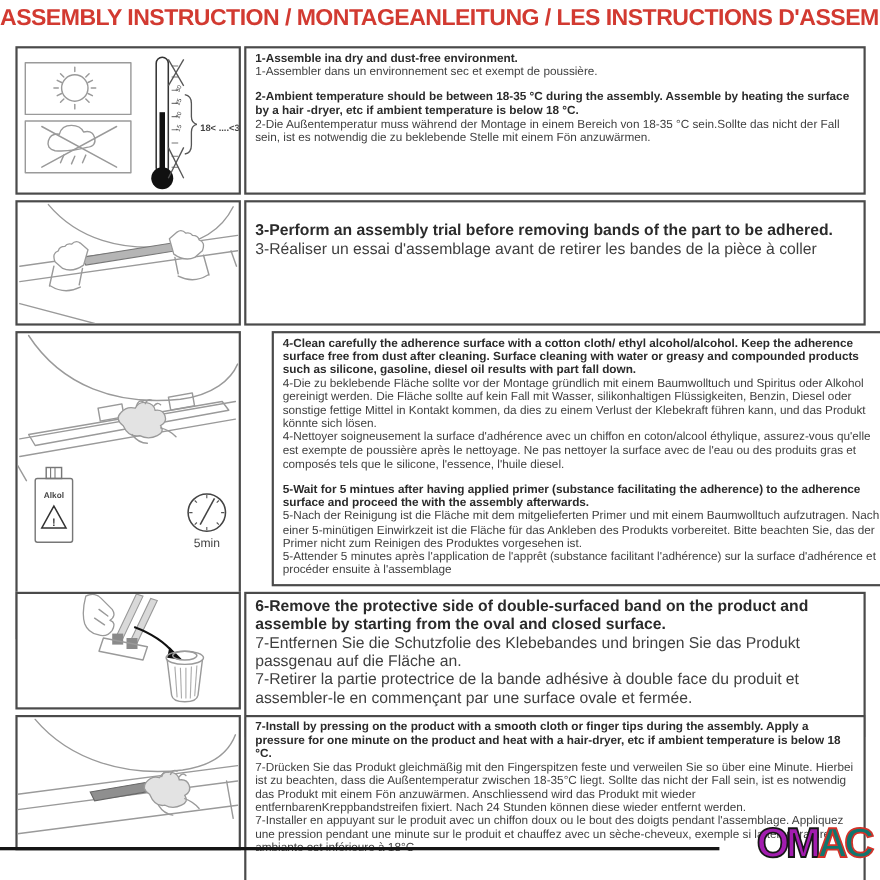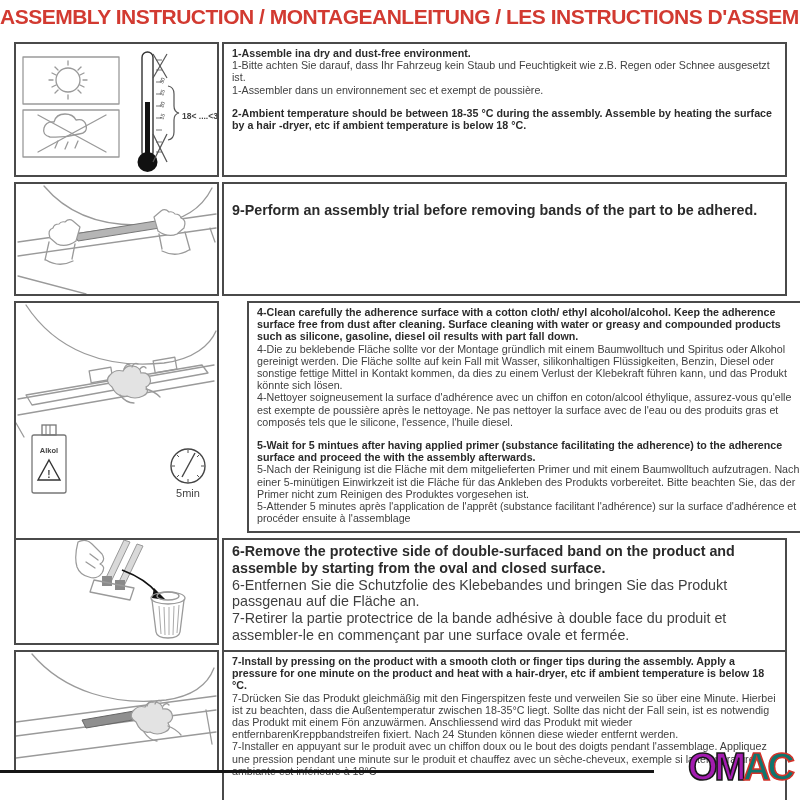--- a/index.html
+++ b/index.html
@@ -97,25 +97,25 @@
           <line x1="151" y1="90" x2="137" y2="118"></line>
       </g>
       <path d="M 152,42 q 6,1 6,8 l 0,12 q 0,6 5,7 q -5,1 -5,7 l 0,12 q 0,7 -6,8" stroke="#555" fill="none" stroke-width="1.2"></path>
       <text x="166" y="75" font-size="8.5" font-weight="bold" fill="#222" class="tinytxt">18&lt; ....&lt;35 C</text>
     </g>
   </svg>
 </div>
 <div class="row-box txt small-text" style="top:42px;height:135px;">
   <div class="step">
     <p class="en">1-Assemble ina dry and dust-free environment.</p>
-    <p class="de">1-Bitte achten Sie darauf, dass Ihr Fahrzeug kein Staub und Feuchtigkeit wie z.B. Regen oder Schnee ausgesetzt ist.</p>
     <p class="fr">1-Assembler dans un environnement sec et exempt de poussière.</p>
   </div>
   <div class="step">
     <p class="en">2-Ambient temperature should be between 18-35 °C  during the assembly. Assemble by heating the surface by a hair -dryer, etc if ambient temperature is below 18 °C.</p>
+    <p class="de">2-Die Außentemperatur muss während der Montage in einem Bereich von 18-35 °C  sein.Sollte das nicht der Fall sein, ist es notwendig die zu beklebende Stelle mit einem Fön anzuwärmen.</p>
   </div>
 </div>
 
 <div class="row-box ill" style="top:182px;height:114px;">
   <svg width="201" height="110" viewBox="0 0 201 110">
     <path class="ln" d="M 28,2 C 55,34 95,44 138,40 C 168,37 186,24 196,4"></path>
     <path class="ln" d="M 2,58 L 200,30"></path>
     <path class="ln" d="M 2,72 L 200,44"></path>
     <path class="ln" d="M 2,92 L 70,110"></path>
     <path class="ln" d="M 194,44 L 199,58"></path>
@@ -125,21 +125,22 @@
       <path class="ln" d="M 33,58 l -4,18 M 59,60 l -3,15 M 30,76 q 13,8 27,1"></path>
     </g>
     <g>
       <path class="handfill" d="M 168,44 q 3,-8 -3,-10 q -1,-4 -6,-4 q -2,-3 -6,-2 q -4,-4 -8,-1 l -7,6 l 4,14 q 10,7 19,3 z"></path>
       <path class="ln" d="M 169,48 l 5,18 M 143,50 l 3,15 M 173,66 q -13,8 -27,1"></path>
     </g>
   </svg>
 </div>
 <div class="row-box txt large-text" style="top:182px;height:114px;padding-top:18px;">
   <div class="step">
-    <p class="en">9-Perform an assembly trial before removing bands of the part to be adhered.</p>
+    <p class="en">3-Perform an assembly trial before removing bands of the part to be adhered.</p>
+    <p class="fr">3-Réaliser un essai d'assemblage avant de retirer les bandes de la pièce à coller</p>
   </div>
 </div>
 
 <div class="row-box ill" style="top:301px;height:280px;">
   <svg width="201" height="228" viewBox="0 0 201 228">
     <path class="ln" d="M 10,2 C 40,48 90,66 148,60 C 178,56 194,42 200,28"></path>
     <path class="ln" d="M 2,96 L 198,62"></path>
     <path class="ln" d="M 2,112 L 198,78"></path>
     <polygon points="10,92 186,62 192,70 16,102" class="ln"></polygon>
     <path class="ln" d="M 0,120 L 8,134"></path>
@@ -215,21 +216,21 @@
         <line x1="153" y1="67" x2="153" y2="95"></line>
           <line x1="158" y1="66" x2="157" y2="95"></line>
         <line x1="163" y1="65" x2="161" y2="93"></line>
       </g>
     </g>
   </svg>
 </div>
 <div class="row-box txt large-text" style="top:538px;height:132px;">
   <div class="step">
     <p class="en">6-Remove the protective side of double-surfaced band on the product and assemble by starting from the oval and closed surface.</p>
-    <p class="de">6-Entfernen Sie die Schutzfolie des Klebebandes und bringen Sie das Produkt passgenau auf die Fläche an.</p>
+    <p class="de">7-Entfernen Sie die Schutzfolie des Klebebandes und bringen Sie das Produkt passgenau auf die Fläche an.</p>
     <p class="fr">7-Retirer la partie protectrice de la bande adhésive à double face du produit et assembler-le en commençant par une surface ovale et fermée.</p>
   </div>
 </div>
 
 <div class="row-box ill" style="top:650px;height:123px;">
   <svg width="201" height="119" viewBox="0 0 201 119">
     <path class="ln" d="M 16,2 C 48,40 100,54 150,48 C 178,44 192,32 198,16"></path>
     <path class="ln" d="M 0,70 L 200,44"></path>
     <path class="ln" d="M 0,84 L 200,58"></path>
     <path class="ln" d="M 0,106 L 200,80"></path>

